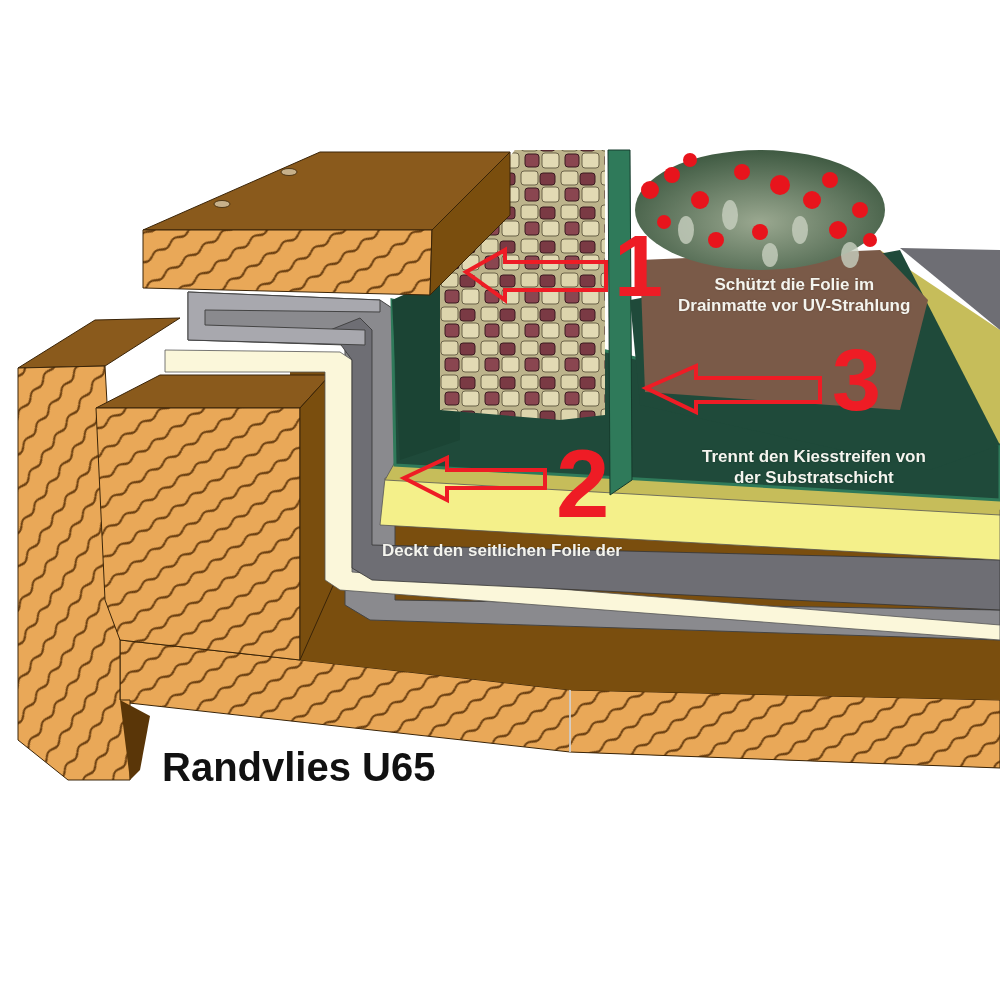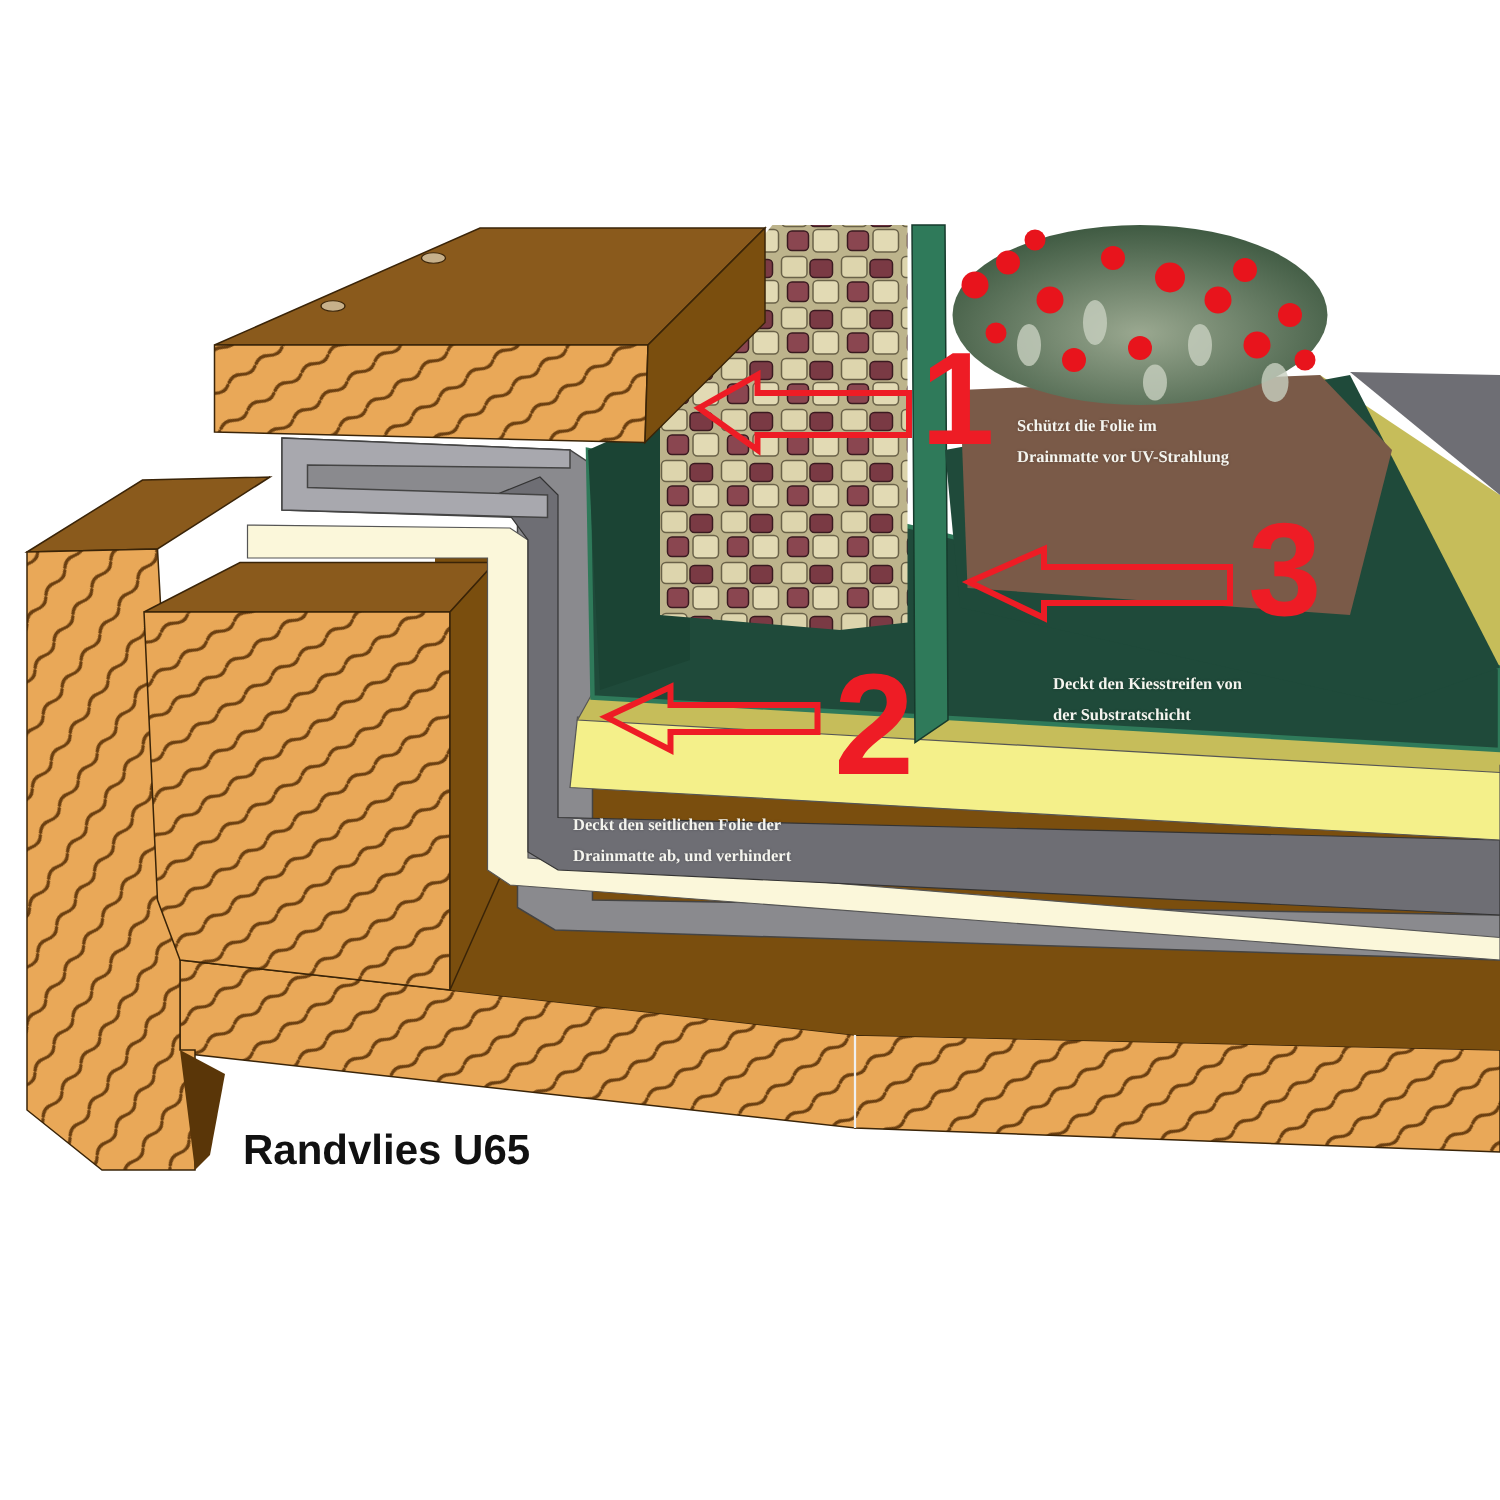--- a/index.html
+++ b/index.html
@@ -1,40 +1,41 @@
 <!DOCTYPE html>
 <html><head>
 <meta charset="utf-8">
 <style>
   html, body { margin: 0; padding: 0; background: #ffffff; }
   #canvas { position: relative; width: 1000px; height: 1000px; overflow: hidden; background: #ffffff; }
   svg.scene { position: absolute; left: 0; top: 0; width: 1000px; height: 1000px; }
   .label {
     position: absolute;
-    font-family: Liberation Serif, serif;
+    font-family: Liberation Sans, sans-serif;
     font-weight: bold;
     color: #f4f4ee;
-    font-size: 11px;
+    font-size: 17px;
     line-height: 21px;
     text-shadow: 0 0 2px rgba(0,0,0,0.25);
     white-space: nowrap;
+    text-align: center;
   }
   .num {
     position: absolute;
     font-family: "Liberation Sans", sans-serif;
     font-weight: bold;
     color: #ee1c25;
     line-height: 1;
   }
   .title {
     position: absolute;
     left: 162px; top: 748px;
     font-family: "Liberation Sans", sans-serif;
     font-weight: bold;
-    font-size: 28px;
+    font-size: 40px;
     line-height: 38px;
     color: #111111;
   }
 </style>
 </head>
 <body>
 
 <div id="canvas">
 
   <svg class="scene" viewBox="0 0 1000 1000">
@@ -157,26 +158,25 @@
   <div class="num" style="left:614px; top:222px; font-size:88px;">1</div>
   <div class="num" style="left:556px; top:436px; font-size:96px;">2</div>
   <div class="num" style="left:832px; top:336px; font-size:88px;">3</div>
 
   <div class="label" style="left:678px; top:274px;">
     <div>Schützt die Folie im</div>
     <div>Drainmatte vor UV-Strahlung</div>
   </div>
 
   <div class="label" style="left:702px; top:446px;">
-    <div>Deckt den Kiesstreifen von</div>
+    <div>Trennt den Kiesstreifen von</div>
     <div>der Substratschicht</div>
   </div>
 
   <div class="label" style="left:382px; top:540px;">
     <div>Deckt den seitlichen Folie der</div>
-    <div>Drainmatte ab, und verhindert</div>
   </div>
 
   <div class="title">
     <div>Randvlies U65</div>
   </div>
 
 </div>
 
 </body></html>

